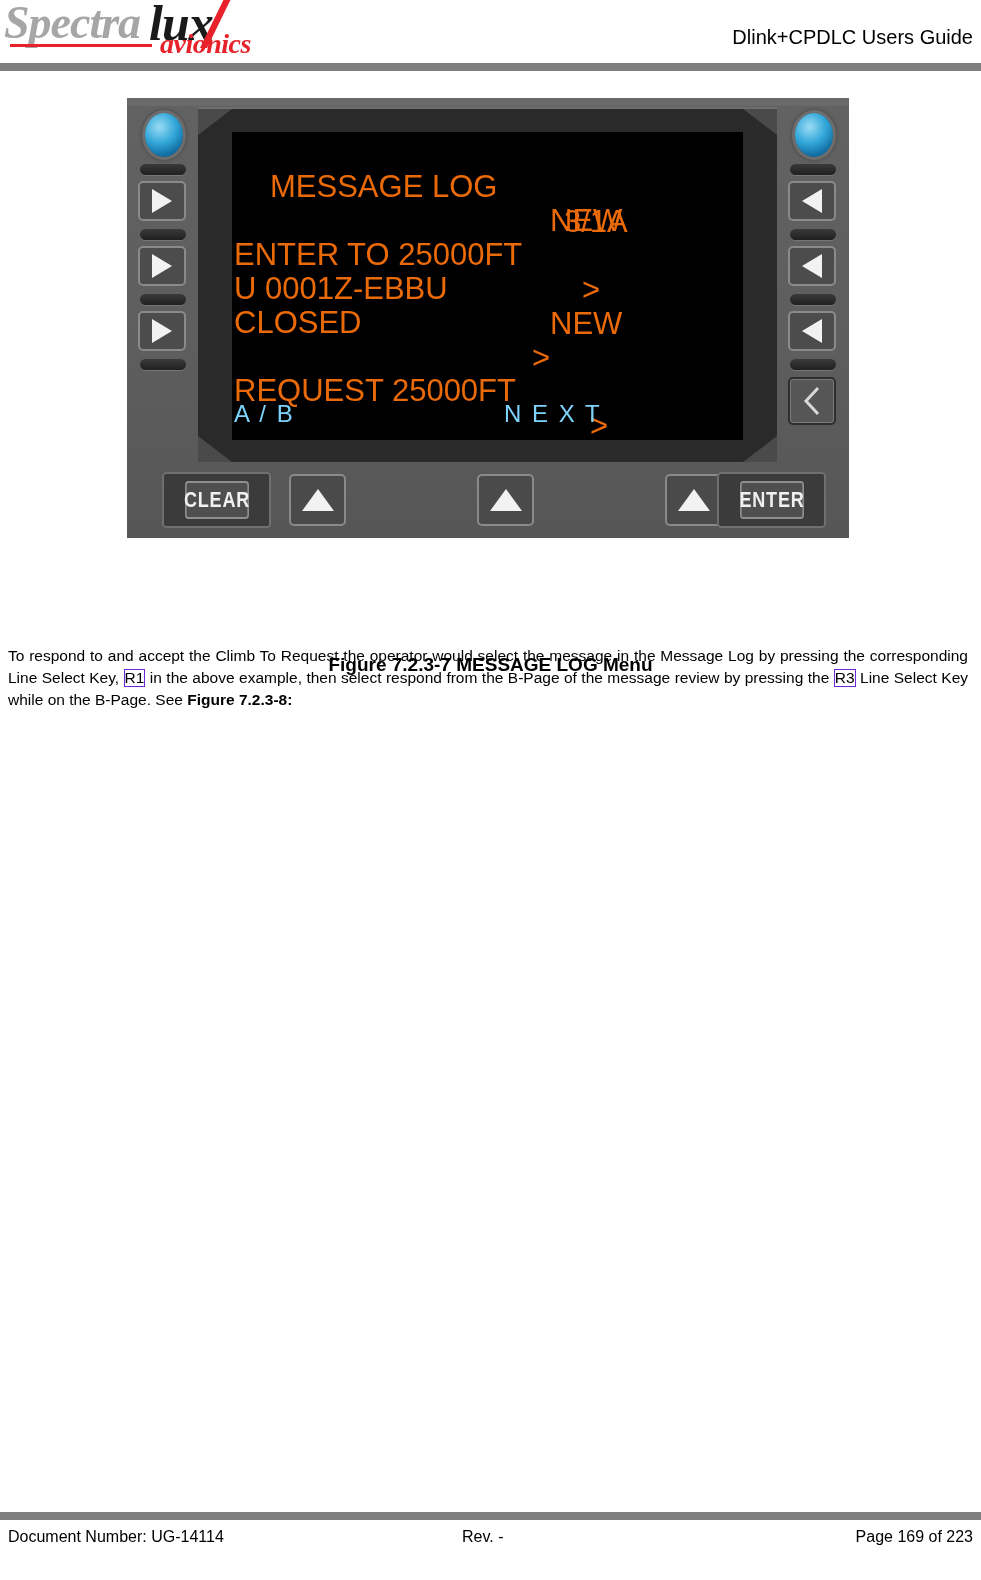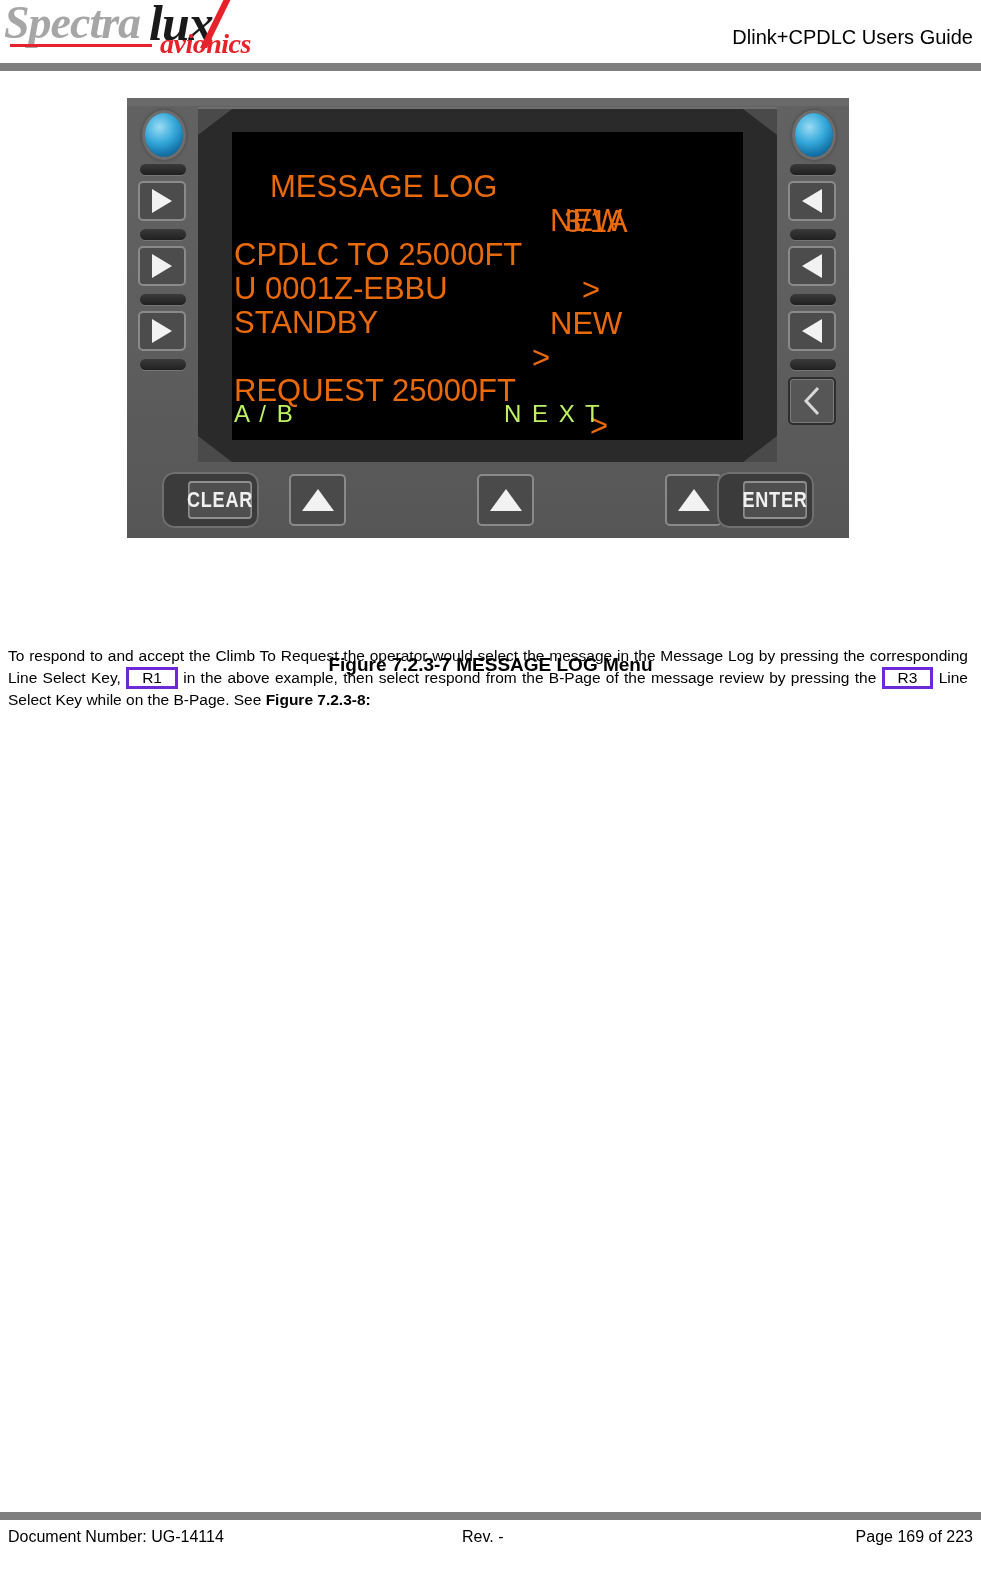--- a/index.html
+++ b/index.html
@@ -182,21 +182,21 @@
     font-family: "Liberation Sans", sans-serif;
     font-size: 31px;
     line-height: 35px;
     white-space: pre;
   }
   .scr-line .lbl { position: absolute; left: 2px; }
   .scr-line .lbl-indent { position: absolute; left: 38px; }
   .scr-line .val { position: absolute; }
   .scr-small {
     position: absolute;
-    color: #bef264;
+    color: #7dd3fc;
     font-size: 24px;
     line-height: 28px;
     letter-spacing: 2px;
     white-space: pre;
   }
 
   
   .keycol { position: absolute; top: 9px; width: 62px; height: 358px; }
   #keycol-left  { left: 5px; }
   #keycol-right { left: 655px; }
@@ -254,28 +254,28 @@
     display: flex;
     align-items: center;
     justify-content: center;
   }
   .chev-btn svg { display:block; }
 
   
   #btnrow { position: absolute; left: 0; top: 372px; width: 722px; height: 62px; }
   .bigbtn {
     position: absolute;
-    width: 97px;
+    width: 109px;
     height: 56px;
-    border-radius: 12px;
+    border-radius: 4px;
     background: #3b3b3b;
     box-shadow: inset 0 0 0 2px #6f6f6f;
     display: flex;
     align-items: center;
-    justify-content: flex-end;
+    justify-content: center;
   }
   .bigbtn .face {
     width: 78px;
     height: 38px;
     border-radius: 4px;
     background: #4f4f4f;
     border: 2px solid #8f8f8f;
     box-sizing: border-box;
     display: flex;
     align-items: center;
@@ -323,22 +323,22 @@
     left: 8px;
     top: 645px;
     width: 960px;
     font-size: 15.5px;
     line-height: 22px;
     color: #000;
     text-align: justify;
   }
   #bodytext .b { font-weight: bold; }
   .keyref {
-    border: 3px solid #6d28d9;
-    padding: 0 13px;
+    border: 1px solid #6d28d9;
+    padding: 0 0;
     display: inline-block;
     line-height: 16px;
   }
 
   
   #footer-rule {
     position: absolute;
     left: 0;
     top: 1512px;
     width: 981px;
@@ -407,31 +407,31 @@
         <div class="scr-line" style="top:2px;">
           <span class="lbl-indent">MESSAGE LOG</span>
           <span class="val" style="left:332px;">3/1A</span>
         </div>
 
         <div class="scr-line" style="top:36px;">
           <span class="val" style="left:318px;">NEW</span>
         </div>
 
         <div class="scr-line" style="top:70px;">
-          <span class="lbl">CPDLC TO 25000FT</span>
+          <span class="lbl">ENTER TO 25000FT</span>
           <span class="val" style="left:350px;">&gt;</span>
         </div>
 
         <div class="scr-line" style="top:104px;">
           <span class="lbl">U 0001Z-EBBU</span>
           <span class="val" style="left:318px;">NEW</span>
         </div>
 
         <div class="scr-line" style="top:138px;">
-          <span class="lbl">STANDBY</span>
+          <span class="lbl">CLOSED</span>
           <span class="val" style="left:300px;">&gt;</span>
         </div>
 
 
         <div class="scr-line" style="top:206px;">
           <span class="lbl">REQUEST 25000FT</span>
           <span class="val" style="left:358px;">&gt;</span>
         </div>
 
         <div class="scr-small" style="left:2px; top:268px;">A / B</div>

